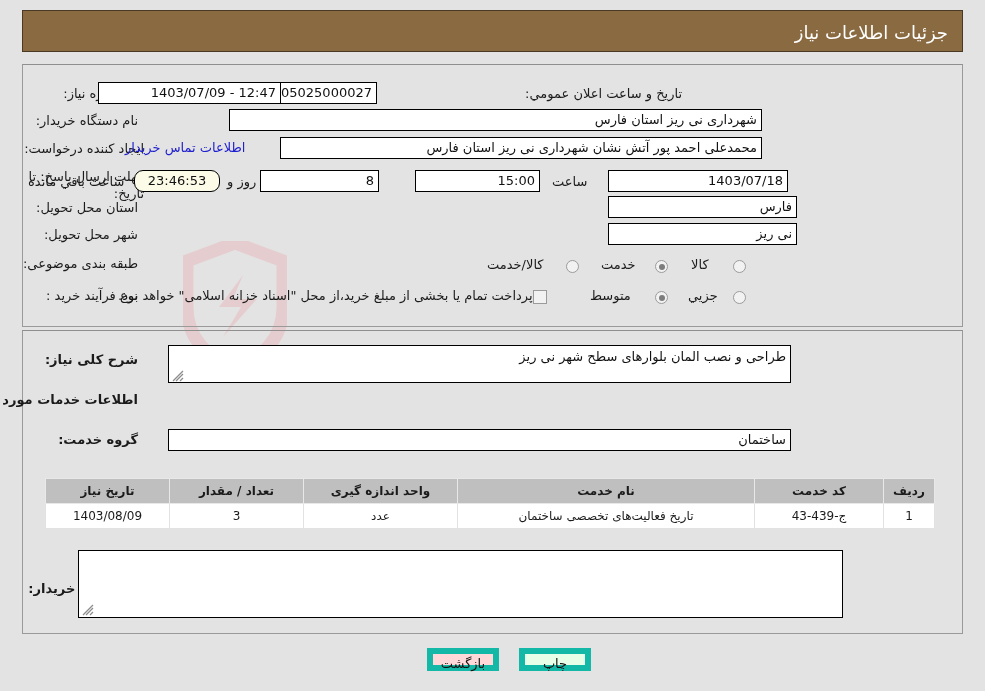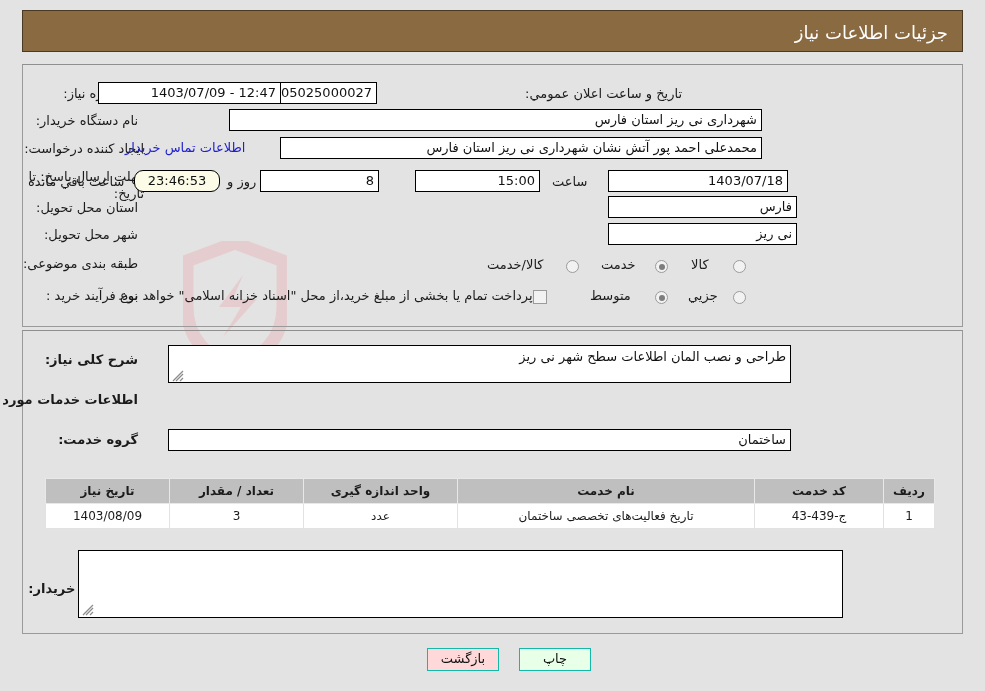--- a/index.html
+++ b/index.html
@@ -109,21 +109,21 @@
     padding:5px 4px;text-align:center;font-size:12px;
     white-space:nowrap;
   }
   #svc-table td{
     background:#fff;border:1px solid #e2e2e2;
     padding:5px 4px;text-align:center;color:#1b1b1b;font-size:12px;
   }
   
   .btn{
     position:absolute;box-sizing:border-box;
-    border:1px solid #14b8a6;font-size:13px;
+    border:6px solid #14b8a6;font-size:13px;
     text-align:center;line-height:20px;height:23px;
     cursor:pointer;z-index:3;color:#111;
     font-family:"DejaVu Sans","Liberation Sans",sans-serif;
   }
   #btn-print{left:519px;top:648px;width:72px;background:#e8ffe8;}
   #btn-back{left:427px;top:648px;width:72px;background:#ffd9d9;}
 </style>
 </head>
 <body>
 
@@ -179,21 +179,21 @@
 <div class="radio" style="left:733px;top:291px;"></div>
 <div class="plain" style="left:688px;top:288px;">جزیي</div>
 <div class="radio on" style="left:655px;top:291px;"></div>
 <div class="plain" style="left:590px;top:288px;">متوسط</div>
 <div class="checkbox" style="left:533px;top:290px;"></div>
 <div class="plain" style="left:118px;top:288px;">پرداخت تمام یا بخشی از مبلغ خرید،از محل "اسناد خزانه اسلامی" خواهد بود.</div>
 
 <div class="panel" id="panel-mid"></div>
 
 <div class="lbl bold" style="right:847px;top:352px;width:115px;">شرح کلی نیاز:</div>
-<div class="ta" style="left:168px;top:345px;width:623px;height:38px;text-align:right;">طراحی و نصب المان اطلاعات سطح شهر نی ریز</div>
+<div class="ta" style="left:168px;top:345px;width:623px;height:38px;text-align:right;">طراحی و نصب المان بلوارهای سطح شهر نی ریز</div>
 <svg class="grip" style="left:172px;top:370px;" viewBox="0 0 12 12">
   <path d="M1 11 L11 1 M4 11 L11 4 M8 11 L11 8" stroke="#8c8c8c" stroke-width="1.3" fill="none"></path>
 </svg>
 
 <div class="lbl bold" style="right:847px;top:392px;width:170px;">اطلاعات خدمات مورد نیاز</div>
 
 <div class="lbl bold" style="right:847px;top:432px;width:115px;">گروه خدمت:</div>
 <div class="fld right" style="left:168px;top:429px;width:623px;">ساختمان</div>
 
 <table id="svc-table">

